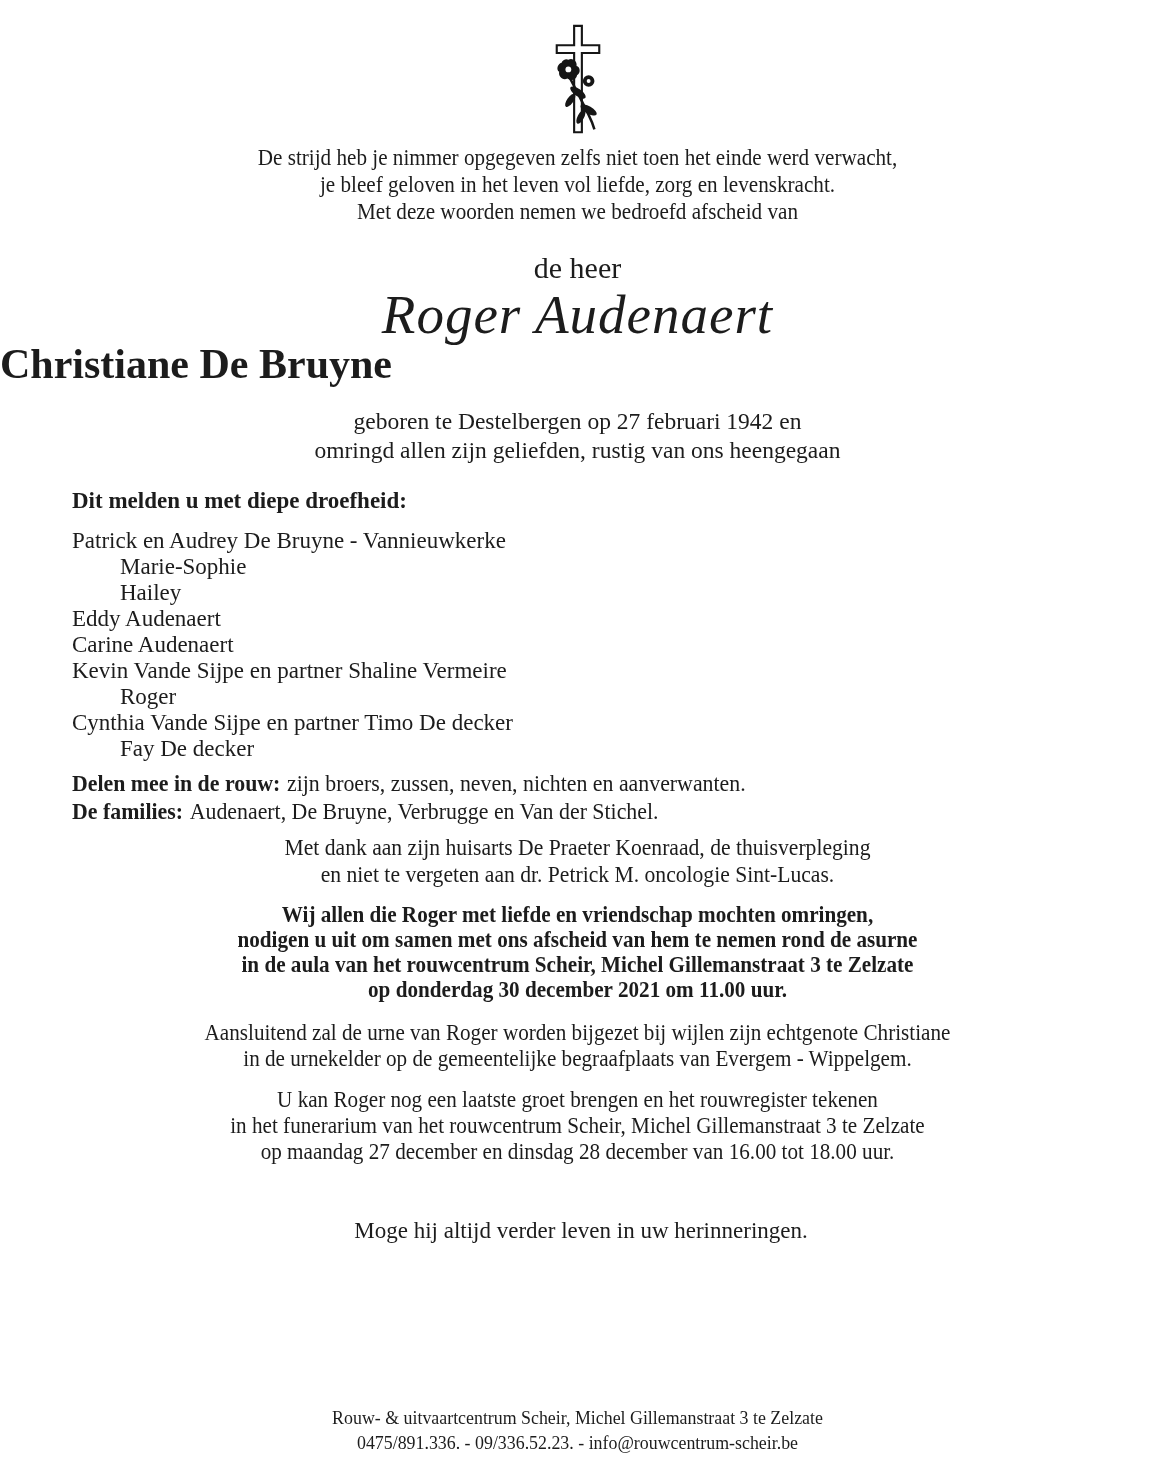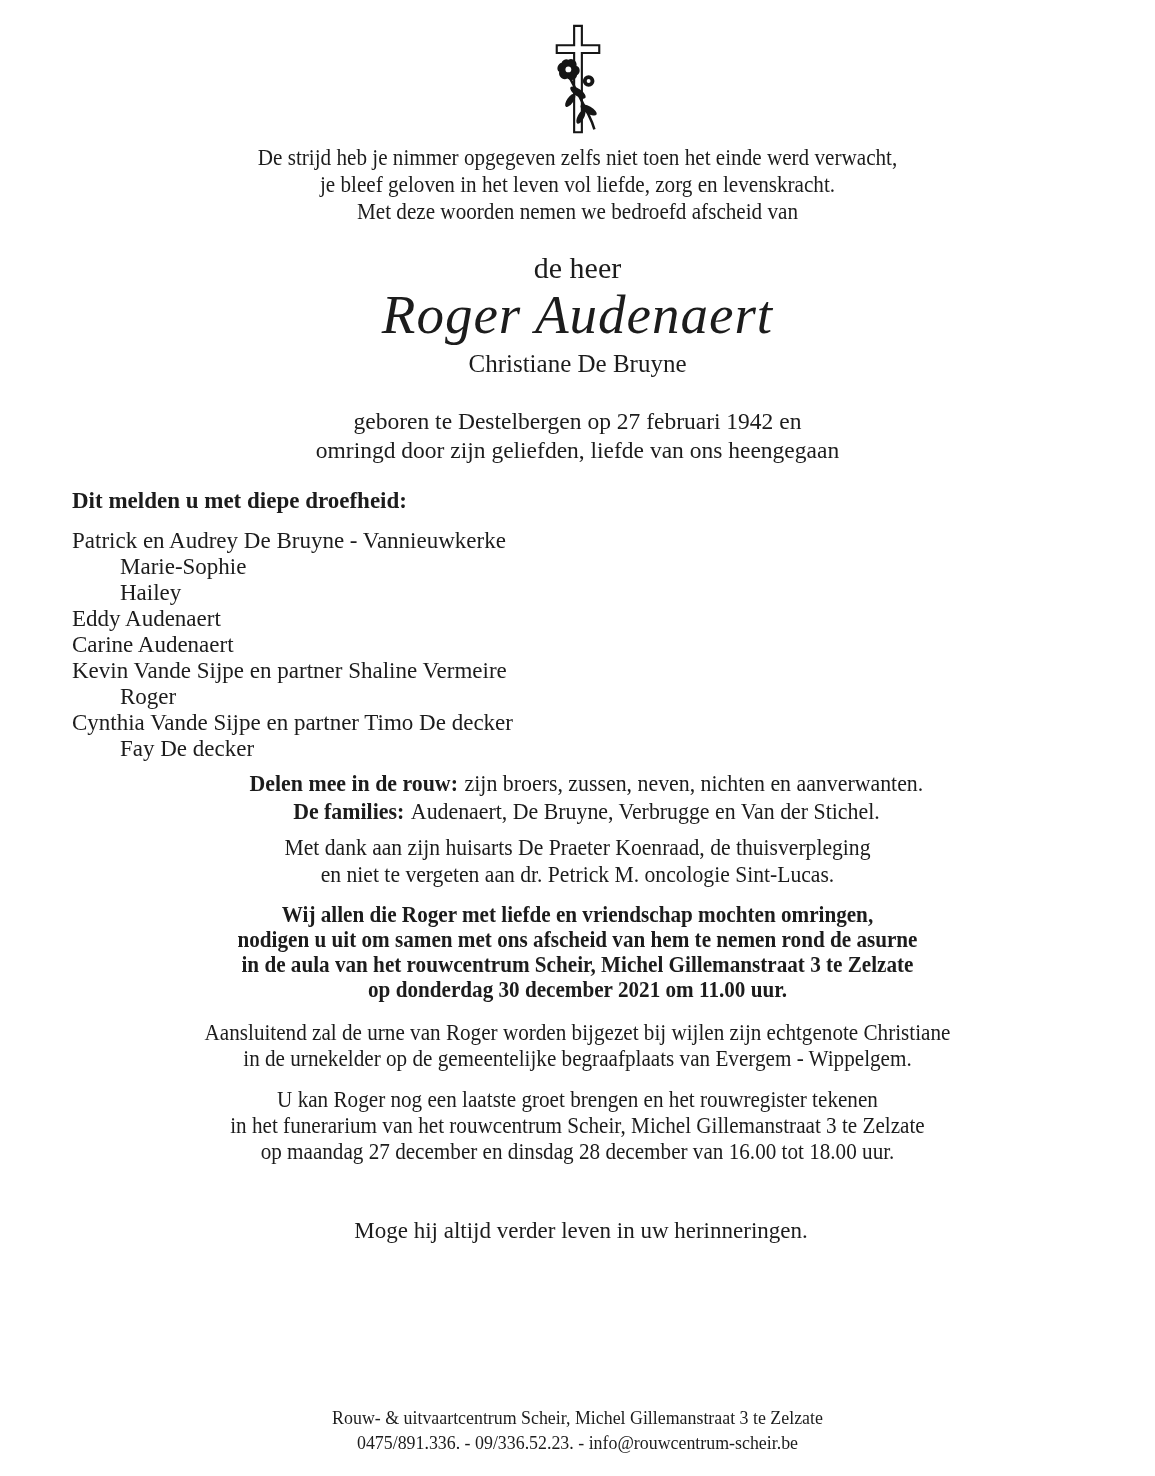--- a/index.html
+++ b/index.html
@@ -23,31 +23,31 @@
   .icon-wrap svg { display: inline-block; }
 
   .intro { margin-top: 6px; font-size: 22.5px; line-height: 27px; }
 
   .salutation { margin-top: 26px; font-size: 30px; line-height: 34px; text-align: center; }
   .name {
     margin: 0; font-size: 55px; line-height: 60px; text-align: center;
     font-style: italic; font-weight: normal; letter-spacing: 1px;
   }
   .relation { margin-top: 4px; font-size: 26px; line-height: 32px; text-align: center; }
-  .spouse { font-size: 25px; line-height: 38px; font-weight: normal; text-align: center; }
+  .spouse { font-size: 42px; line-height: 38px; font-weight: bold; text-align: left; }
 
   .life { margin-top: 24px; font-size: 23.5px; line-height: 28.5px; }
 
   .announce-heading {
     margin: 24px 12px 0 72px; font-size: 23px; line-height: 26px; font-weight: bold;
   }
   .family-list { margin: 14px 0 0 72px; font-size: 23px; line-height: 26px; }
   .family-list .indent { padding-left: 48px; }
 
-  .left-lines { margin: 8px 0 0 72px; font-size: 23px; line-height: 28px; text-align: center; }
+  .left-lines { margin: 8px 0 0 72px; font-size: 23px; line-height: 28px; }
   .label { font-weight: bold; margin-right: 7px; }
 
   .thanks    { margin-top: 8px;  font-size: 23px;   line-height: 27px; }
   .ceremony  { margin-top: 14px; font-size: 22.5px; line-height: 25px; font-weight: bold; }
   .interment { margin-top: 18px; font-size: 22.5px; line-height: 25.5px; }
   .visitation{ margin-top: 16px; font-size: 22.5px; line-height: 26px; }
   .closing   { margin-top: 52px; font-size: 23px;   line-height: 27px; padding-left: 7px; }
 
   .footer {
     position: absolute; bottom: 21px; left: 0; width: 100%;
@@ -79,21 +79,21 @@
     <div>je bleef geloven in het leven vol liefde, zorg en levenskracht.</div>
     <div>Met deze woorden nemen we bedroefd afscheid van</div>
   </section>
 
   <div class="salutation">de heer</div>
   <h1 class="name">Roger Audenaert</h1>
   <div class="spouse">Christiane De Bruyne</div>
 
   <section class="life center">
     <div>geboren te Destelbergen op 27 februari 1942 en</div>
-    <div>omringd door zijn geliefden, liefde van ons heengegaan</div>
+    <div>omringd allen zijn geliefden, rustig van ons heengegaan</div>
   </section>
 
   <div class="announce-heading">Dit melden u met diepe droefheid:</div>
 
   <section class="family-list">
     <div>Patrick en Audrey De Bruyne - Vannieuwkerke</div>
     <div class="indent">Marie-Sophie</div>
     <div class="indent">Hailey</div>
     <div>Eddy Audenaert</div>
     <div>Carine Audenaert</div>

